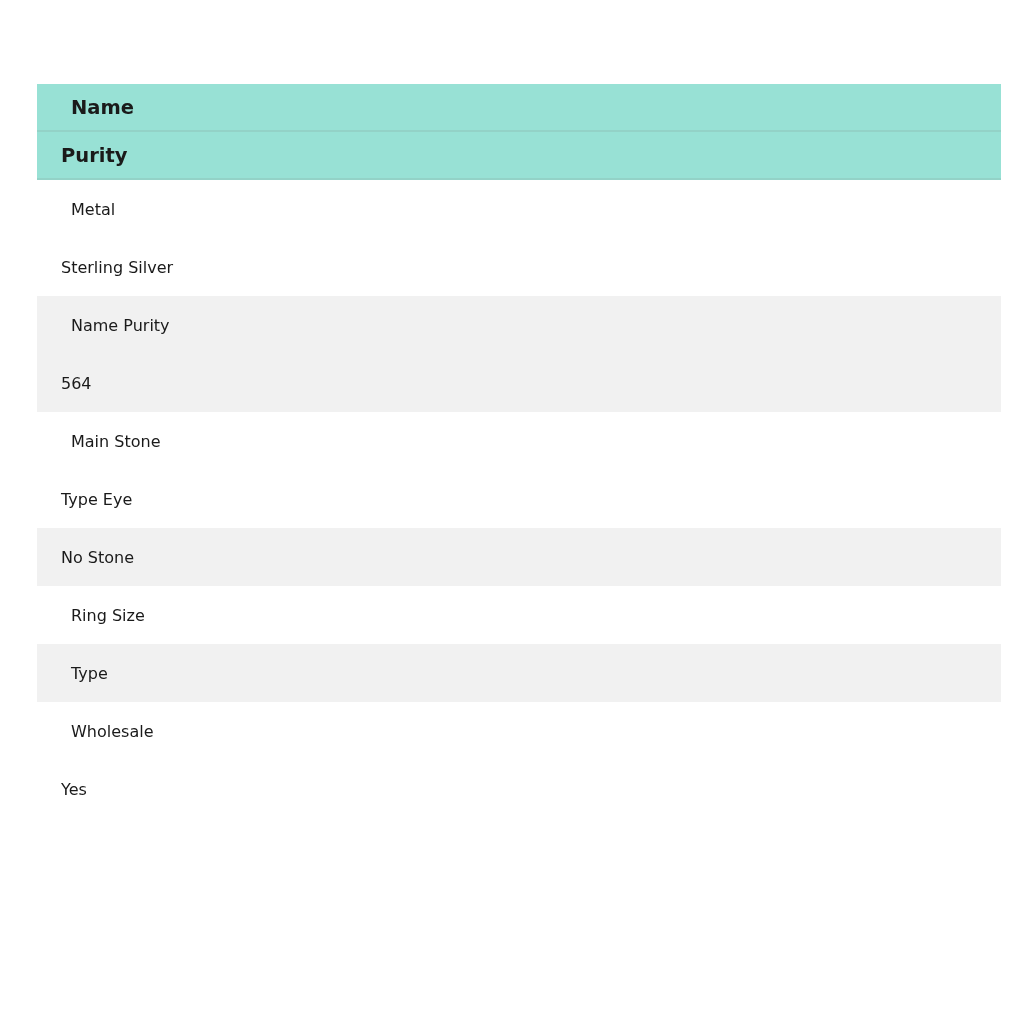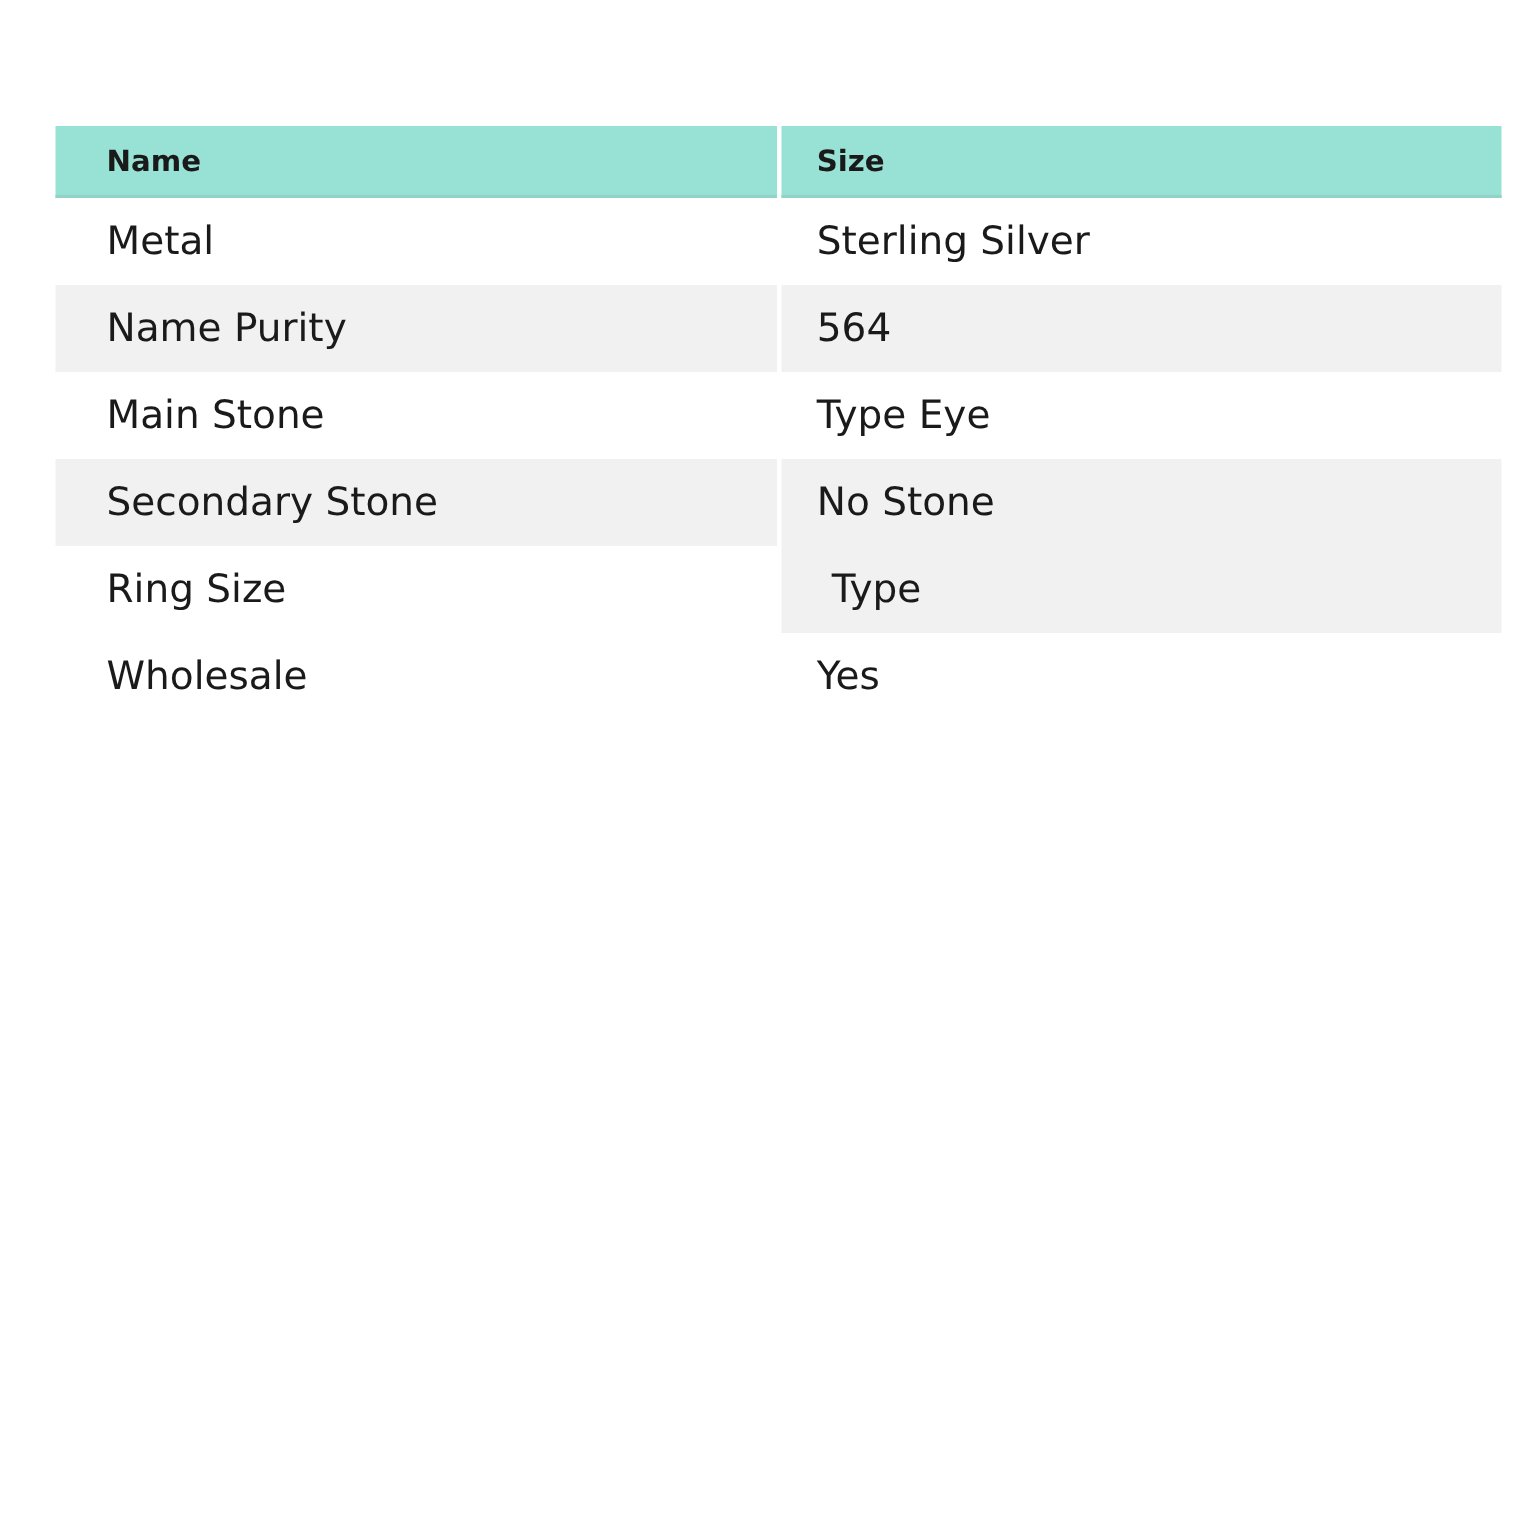--- a/index.html
+++ b/index.html
@@ -18,59 +18,58 @@
     font-family: "DejaVu Sans", "Liberation Sans", sans-serif;
     color: var(--text-color);
     overflow: hidden;
   }
   .attr-table {
     position: absolute;
     left: 37px;
     top: 84px;
     width: 964px;
     display: grid;
-    grid-template-columns: 1fr 1fr;
+    grid-template-columns: 1fr;
     column-gap: 3px;
   }
   .cell {
     display: flex;
     align-items: center;
     height: 58px;
-    font-size: 26px;
+    font-size: 16px;
     background: var(--row-bg);
   }
   .cell.name-col { padding-left: 34px; }
   .cell.value-col { padding-left: 24px; }
   .cell.header {
     height: 48px;
     background: var(--header-bg);
     font-weight: 600;
     font-size: 19.5px;
     border-bottom: 2px solid var(--header-border);
   }
   .cell.alt { background: var(--row-alt-bg); }
 </style>
 </head>
 <body>
 
 <div class="attr-table">
 
   <div class="cell header name-col">Name</div>
-  <div class="cell header value-col">Size</div>
+  <div class="cell header value-col">Purity</div>
 
   <div class="cell name-col">Metal</div>
   <div class="cell value-col">Sterling Silver</div>
 
   <div class="cell alt name-col">Name Purity</div>
   <div class="cell alt value-col">564</div>
 
   <div class="cell name-col">Main Stone</div>
   <div class="cell value-col">Type Eye</div>
 
-  <div class="cell alt name-col">Secondary Stone</div>
   <div class="cell alt value-col">No Stone</div>
 
   <div class="cell name-col">Ring Size</div>
 
   <div class="cell alt name-col">Type</div>
 
   <div class="cell name-col">Wholesale</div>
   <div class="cell value-col">Yes</div>
 
 </div>

